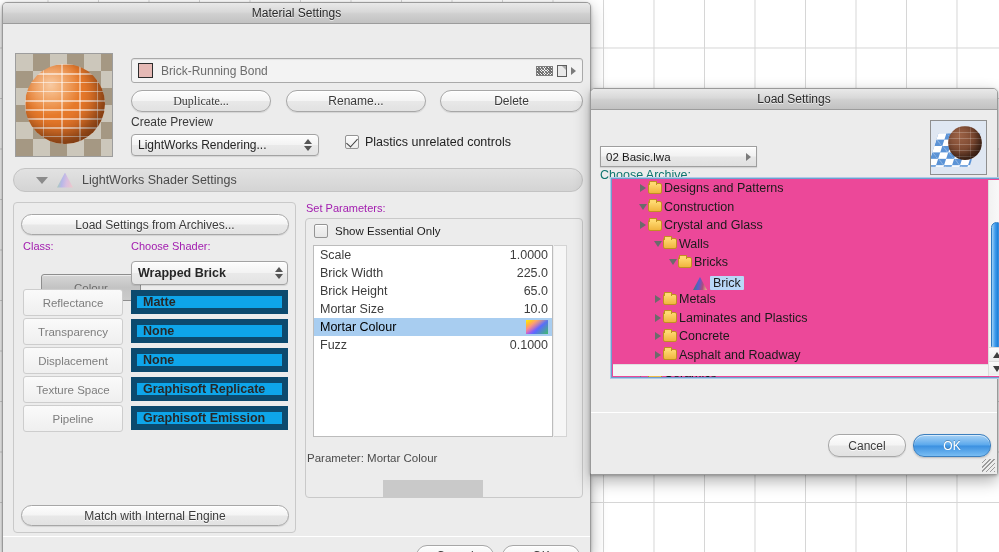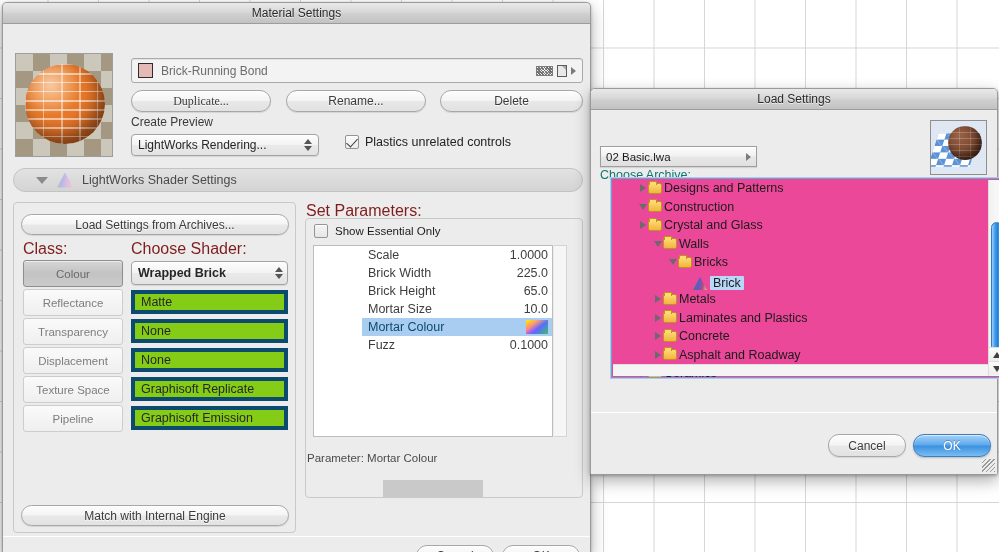--- a/index.html
+++ b/index.html
@@ -147,62 +147,62 @@
 
   .inner-panel {
     position:absolute; border:1px solid #c9c9c9; border-radius:4px; background:#ececec;
   }
   #panel-left  { left:10px; top:178px; width:283px; height:331px; }
   #panel-right { left:302px; top:194px; width:278px; height:280px; }
 
   #btn-load-archives { position:absolute; left:18px; top:190px; width:268px; height:21px; }
   #btn-match-engine  { position:absolute; left:18px; top:481px; width:268px; height:21px; }
 
-  .lbl { position:absolute; color:#7f1d1d; font-size:16px; }
+  .lbl { position:absolute; color:#a21caf; font-size:11px; }
   #lbl-class { left:20px; top:216px; }
   #lbl-shader { left:128px; top:216px; }
   #lbl-setparams { left:303px; top:178px; }
 
   .class-btn {
     position:absolute; left:20px; width:100px; height:27px;
     background: linear-gradient(to bottom,#fafafa,#efefef);
     border:1px solid #cdcdcd; border-radius:3px;
     display:flex; align-items:center; justify-content:center;
     color:#7d7d7d; font-size:11.5px; cursor:default;
   }
   .class-btn.selected {
     background: linear-gradient(to bottom,#d6d6d6 0%,#c3c3c3 50%,#cbcbcb 100%);
     border:1px solid #8e8e8e; color:#6a6a6a;
     box-shadow: inset 0 1px 0 rgba(255,255,255,0.55);
   }
   .shader-field {
     position:absolute; left:128px; width:157px; height:24px;
-    background:#84cc16; border:4px solid #0c4a6e;
+    background:#0ea5e9; border:6px solid #0c4a6e;
     display:flex; align-items:center; padding-left:6px;
-    color:#272727; font-size:12.5px;
+    color:#272727; font-size:12.5px;font-weight:bold;
   }
   .shader-field.popupstyle {
     background: linear-gradient(to bottom,#fdfdfd 0%,#f3f3f3 48%,#e9e9e9 52%,#e3e3e3 100%);
     border:1px solid #a3a3a3; border-radius:4px; font-weight:bold;
     box-shadow:0 1px 1px rgba(0,0,0,0.10), inset 0 1px 0 rgba(255,255,255,0.9);
   }
 
   .essential-row { position:absolute; left:311px; top:200px; display:flex; align-items:center; gap:7px; }
   .essential-row span { font-size:11.5px; color:#1c1c1c; }
   .checkbox.empty { background: linear-gradient(to bottom,#f4f4f4,#e6e6e6); }
 
   #param-list {
     position:absolute; left:310px; top:221px; width:240px; height:192px;
-    background:#ffffff; border:1px solid #bcbcbc; overflow:hidden;padding-left:48px;
+    background:#ffffff; border:1px solid #bcbcbc; overflow:hidden;
   }
   .param-row {
     height:18px; display:flex; align-items:center;
     padding:0 4px 0 6px; font-size:12.5px; color:#3d3d3d;
   }
-  .param-row.sel { background:#a8cdf0; color:#0c4a6e;justify-content:space-between; }
+  .param-row.sel { background:#a8cdf0; color:#000000;justify-content:space-between; }
   .param-row .pname { flex:1; }
   .param-row .pval { font-variant-numeric:tabular-nums; }
   .rainbow-swatch {
     width:22px; height:14px;
     background:
       linear-gradient(to bottom right, rgba(255,255,0,0.95) 0%, rgba(255,120,0,0.0) 55%),
       linear-gradient(135deg, #ff4040 0%, #ff4cd0 28%, #5a6bff 58%, #3fbf6a 100%);
   }
   #param-scroll {
     position:absolute; left:551px; top:221px; width:13px; height:192px;
@@ -363,21 +363,21 @@
 
     <div class="inner-panel" id="panel-left"></div>
     <div class="inner-panel" id="panel-right"></div>
 
     <div class="cap-btn" id="btn-load-archives">Load Settings from Archives...</div>
 
     <div class="lbl" id="lbl-class">Class:</div>
     <div class="lbl" id="lbl-shader">Choose Shader:</div>
 
     <div id="class-list">
-        <div class="class-btn selected" style="top: 236px;">Colour</div>
+        <div class="class-btn selected" style="top: 250px; margin-left: 18px;">Colour</div>
         <div class="class-btn" style="top: 265px;">Reflectance</div>
         <div class="class-btn" style="top: 294px;">Transparency</div>
         <div class="class-btn" style="top: 323px;">Displacement</div>
         <div class="class-btn" style="top: 352px;">Texture Space</div>
         <div class="class-btn" style="top: 381px;">Pipeline</div>
       </div>
     <div id="shader-list">
         <div class="shader-field popupstyle" style="top: 237px;">
           <span>Wrapped Brick</span>
           <span class="stepper-arrows" style="margin-right: 4px;">

